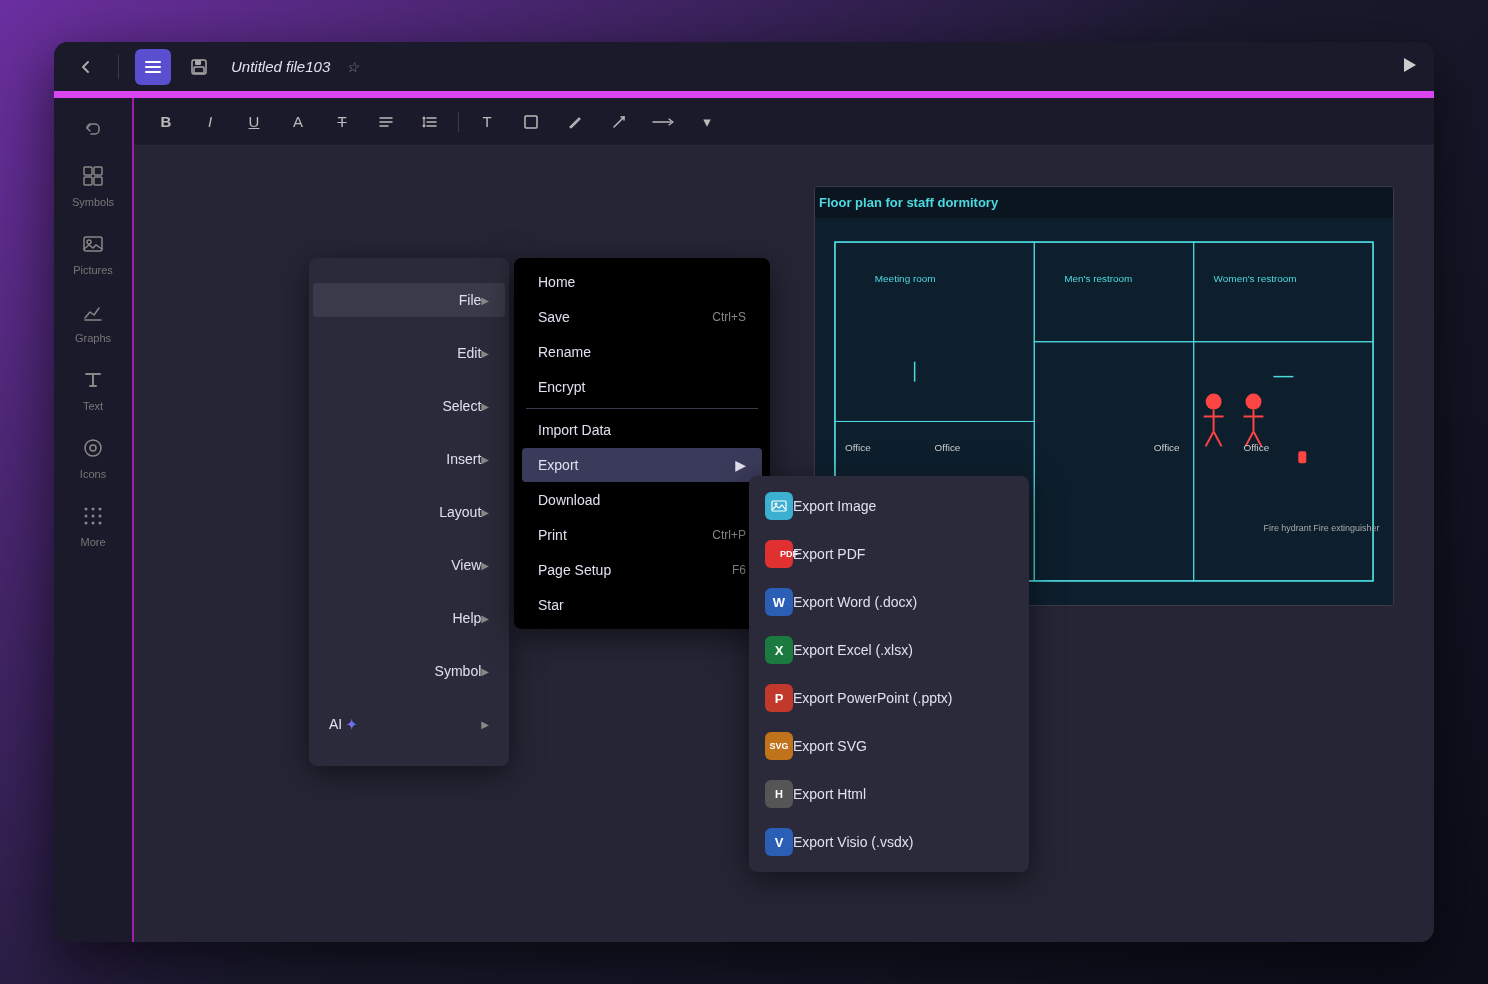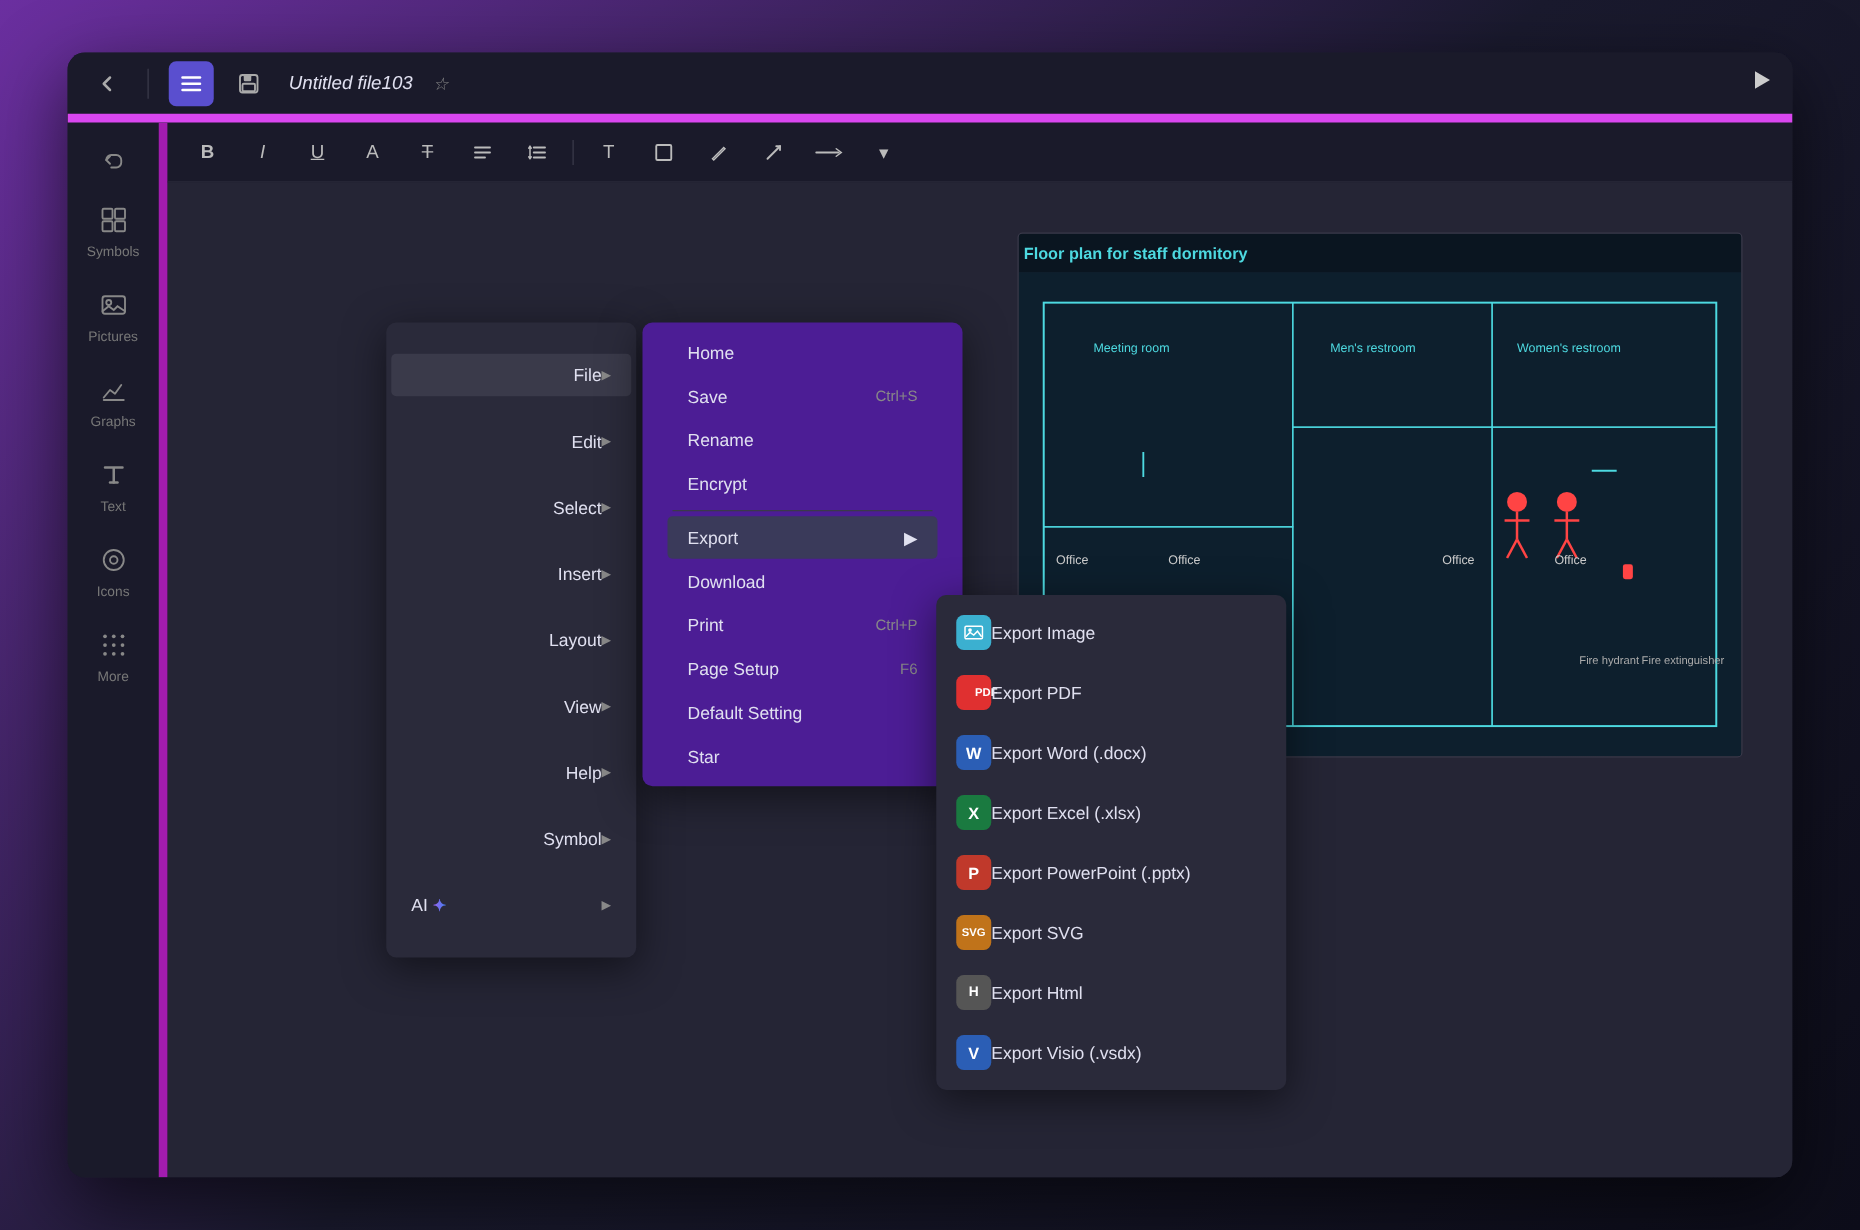--- a/index.html
+++ b/index.html
@@ -131,21 +131,21 @@
 
     
     .sidebar {
       width: 80px;
       background: #1a1a2a;
       display: flex;
       flex-direction: column;
       align-items: center;
       padding: 12px 0;
       gap: 4px;
-      border-right: 7px solid #a21caf;
+      border-right: 2px solid #a21caf;
       flex-shrink: 0;
     }
 
     .sidebar-item {
       width: 68px;
       height: 64px;
       display: flex;
       flex-direction: column;
       align-items: center;
       justify-content: center;
@@ -292,23 +292,23 @@
       color: #888;
       font-size: 10px;
     }
 
     
     .main-dropdown {
       position: absolute;
       top: 112px;
       left: 380px;
       width: 256px;
-      background: #4c1d95;
+      background: #000000;
       border-radius: 8px;
-      padding: 6px 16px;
+      padding: 6px 4px;
       box-shadow: 0 8px 32px rgba(0,0,0,0.5);
       z-index: 300;
     }
 
     .dropdown-item {
       display: flex;
       align-items: center;
       justify-content: space-between;
       padding: 9px 16px;
       color: #e0e0f0;
@@ -644,37 +644,37 @@
               <span>Save</span>
               <span class="shortcut">Ctrl+S</span>
             </div>
             <div class="dropdown-item">
               <span>Rename</span>
             </div>
             <div class="dropdown-item">
               <span>Encrypt</span>
             </div>
             <div class="dropdown-separator"></div>
+            <div class="dropdown-item">
+              <span>Import Data</span>
+            </div>
             <div class="dropdown-item" style="background:#3a3a5a;">
               <span>Export</span>
               <span class="arrow">▶</span>
             </div>
             <div class="dropdown-item">
               <span>Download</span>
             </div>
             <div class="dropdown-item">
               <span>Print</span>
               <span class="shortcut">Ctrl+P</span>
             </div>
             <div class="dropdown-item">
               <span>Page Setup</span>
               <span class="shortcut">F6</span>
-            </div>
-            <div class="dropdown-item">
-              <span>Default Setting</span>
             </div>
             <div class="dropdown-item">
               <span>Star</span>
             </div>
           </div>
 
           <div class="export-submenu">
             <div class="export-item">
               <div class="export-icon icon-image">
                 <svg width="16" height="16" viewBox="0 0 16 16" fill="none">

